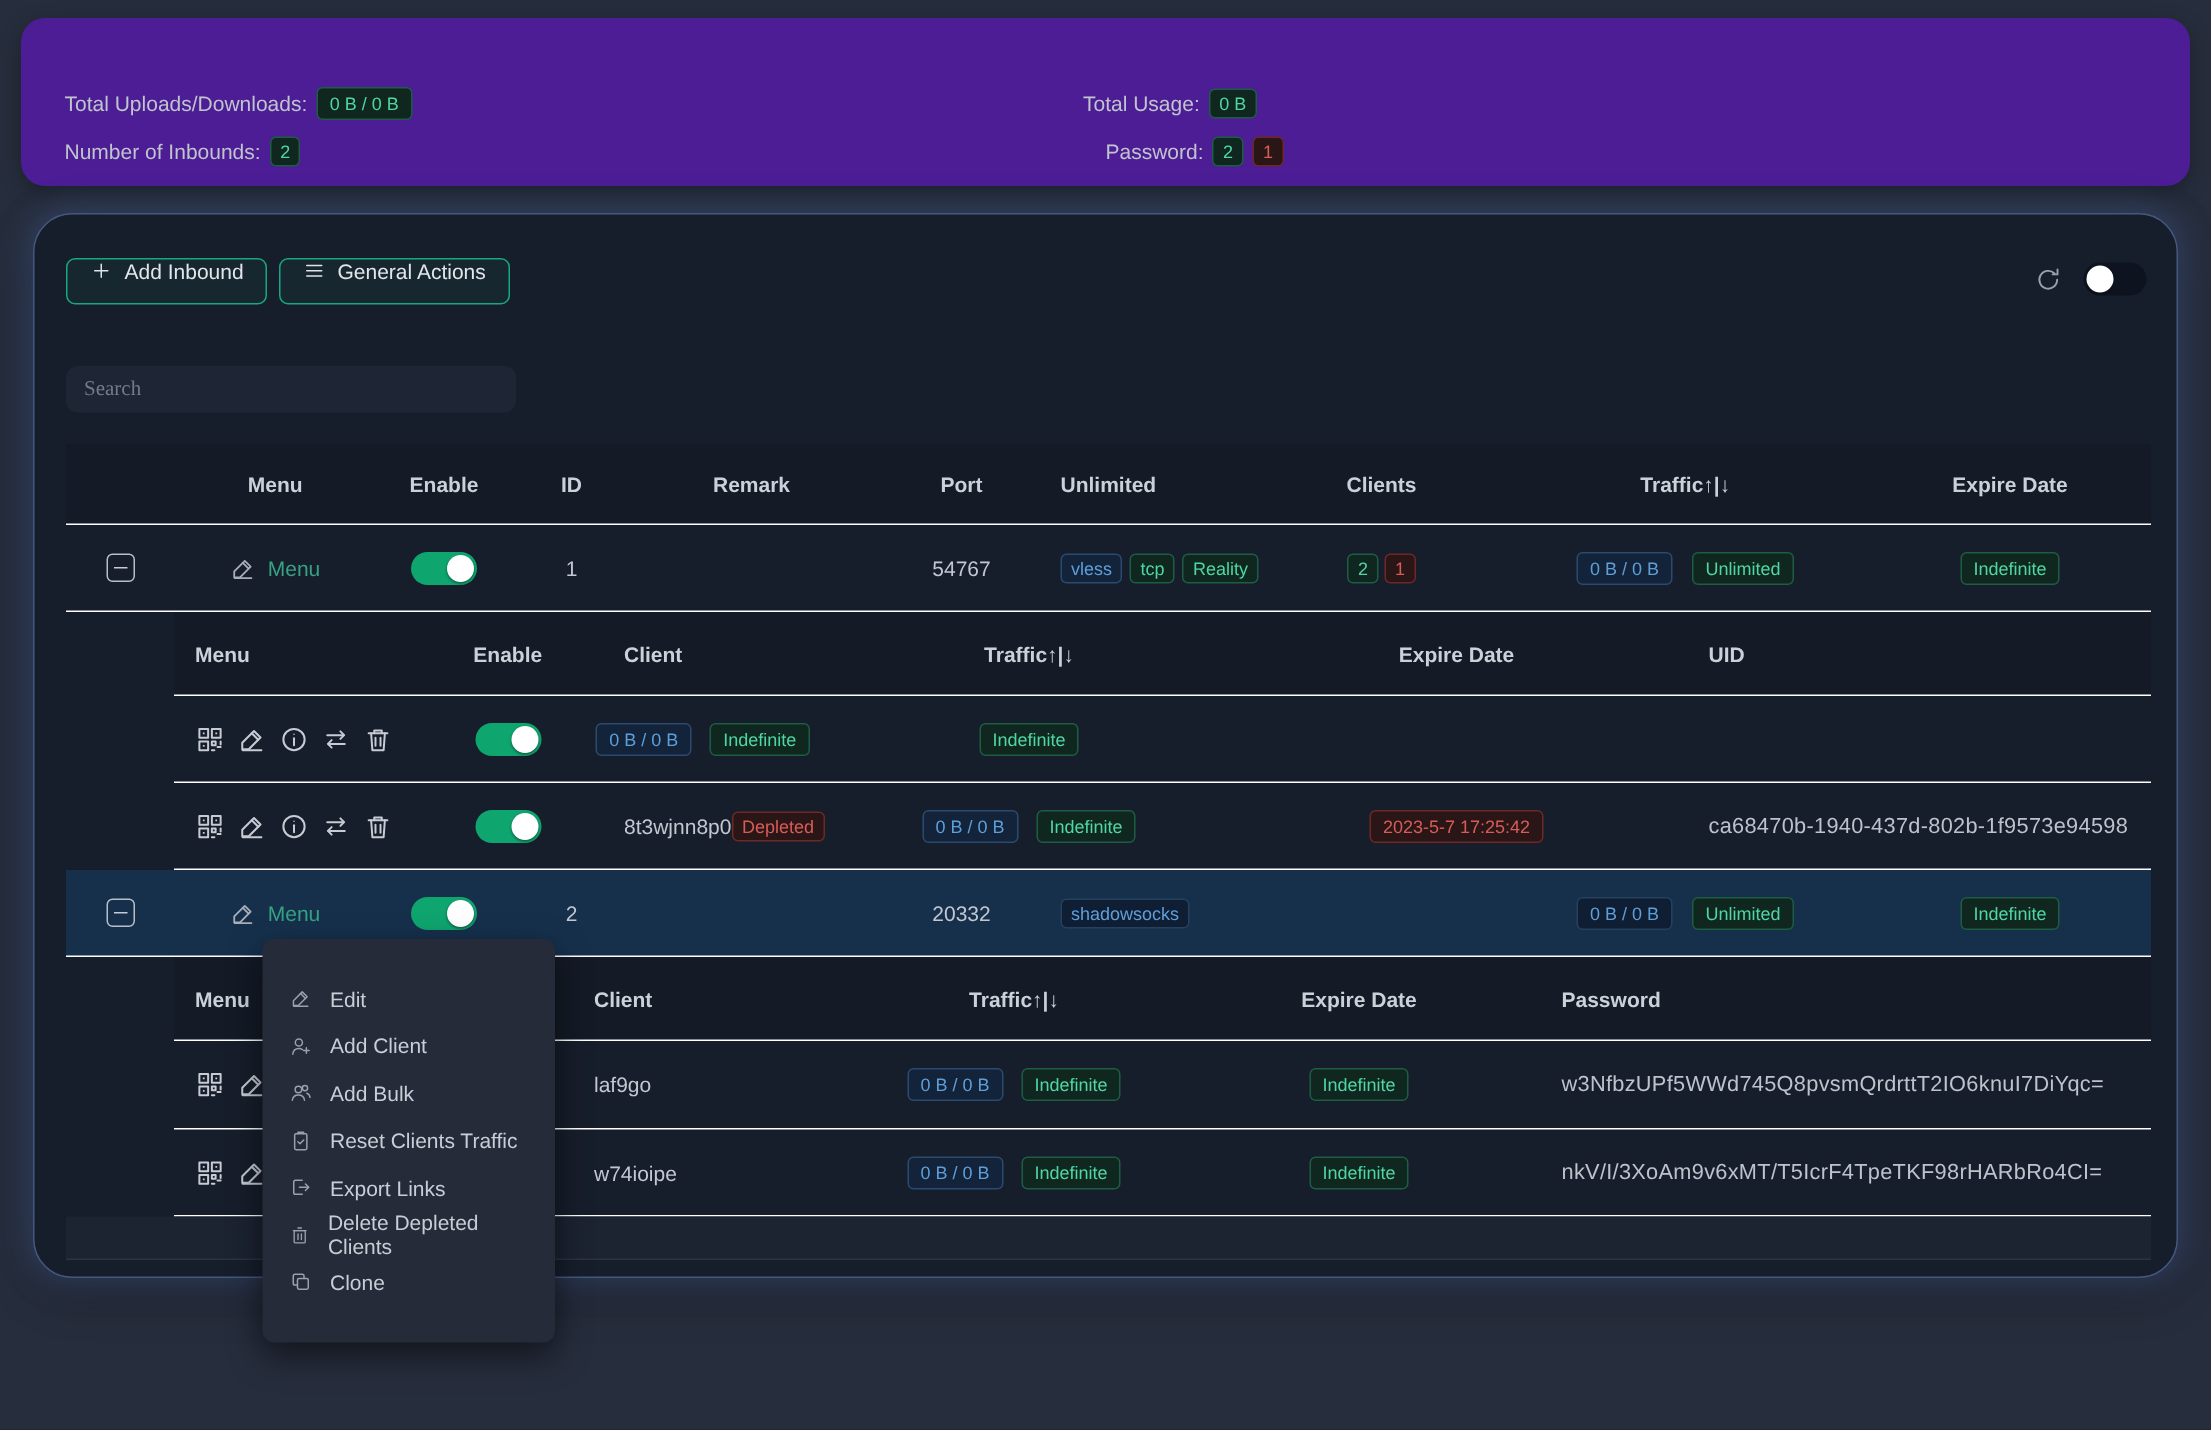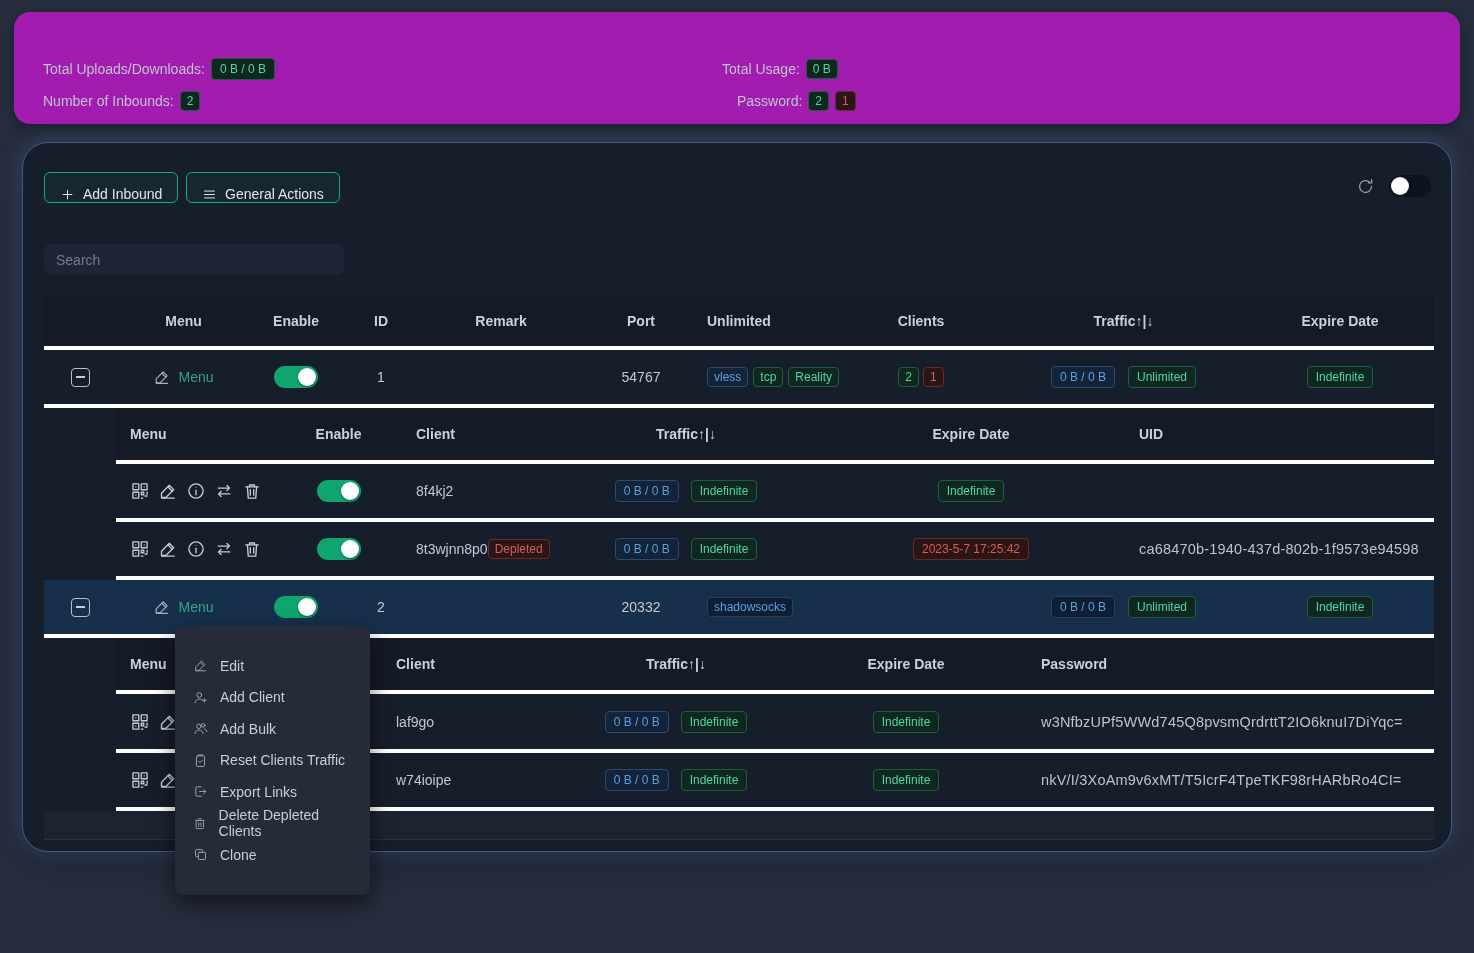--- a/index.html
+++ b/index.html
@@ -10,21 +10,21 @@
     font-family:"Liberation Sans", sans-serif;
     color:#c2c7d0; font-size:14px;
   }
   .ic { width:20px; height:20px; stroke:currentColor; fill:none;
         stroke-width:1.6; stroke-linecap:round; stroke-linejoin:round; display:block; }
   .ic.sm { width:15px; height:15px; }
 
   
   .stats-card {
     position:absolute; left:14px; top:12px; right:14px; height:112px;
-    background:#a21caf; border-radius:16px;
+    background:#4c1d95; border-radius:16px;
     box-shadow:0 4px 14px rgba(0,0,0,.28);
   }
   .stat-row { position:absolute; display:flex; align-items:center; gap:6px; height:22px; }
   .stat-label { color:#bfc4cd; }
 
   
   .tag { display:inline-flex; align-items:center; height:22px; padding:0 8px;
          border-radius:4px; font-size:12px; border:1px solid; white-space:nowrap; }
   .tag-green { color:#4fd6a4; border-color:#1e5c45; background:#0f271f; }
   .tag-blue  { color:#5d9fdb; border-color:#2a4a70; background:#13233a; }
@@ -32,48 +32,48 @@
   .tag-sm    { height:20px; padding:0 6px; }
 
   
   .main-card {
     position:absolute; left:22px; top:142px; width:1430px; height:710px;
     background:#171e2b; border-radius:26px;
     border:1px solid #44587f;
     box-shadow:0 0 22px 3px rgba(95,130,210,.30), 0 10px 30px rgba(0,0,0,.35);
   }
   .toolbar-btn {
-    position:absolute; top:29px; height:31px; display:flex; align-items:flex-end; gap:8px;
+    position:absolute; top:29px; height:31px; display:flex; align-items:flex-start; gap:8px;
     padding:0 15px; border:1px solid #16a97e; border-radius:6px;
     background:rgba(22,169,126,.07); color:#e2e5ea; font-size:14px; cursor:pointer;
   }
   .toolbar-btn .ic { width:15px; height:15px; color:#dfe3e8; }
   .toolbar-right { position:absolute; top:32px; right:20px; display:flex; align-items:center; gap:14px; }
   .reload { color:#99a1ae; width:19px; height:19px; }
 
   .switch { position:relative; width:44px; height:22px; border-radius:11px; background:#0fa56f; cursor:pointer; flex:none; }
   .switch .knob { position:absolute; top:2px; right:2px; width:18px; height:18px; border-radius:50%;
                   background:#fff; box-shadow:0 1px 2px rgba(0,0,0,.45); }
   .switch.off { background:#0d1420; width:42px; }
   .switch.off .knob { left:2px; right:auto; }
 
   .search {
     position:absolute; left:21px; top:101px; width:300px; height:31px;
     background:#1e2635; border:none; border-radius:8px; outline:none;
-    color:#7dd3fc; font-size:14px; padding:0 12px; font-family:Liberation Sans, sans-serif;
+    color:#7dd3fc; font-size:14px; padding:0 12px; font-family:Liberation Serif, serif;
   }
   .search::placeholder { color:#737b8a; }
 
   
   .table { position:absolute; left:21px; top:153px; width:1390px; }
   .grid-main { display:grid; grid-template-columns:72px 135px 90px 80px 160px 120px 140px 160px 245px 188px; }
   .grid-sub1 { display:grid; grid-template-columns:185px 75px 185px 250px 320px 303px; margin-left:72px; }
   .grid-sub2 { display:grid; grid-template-columns:185px 75px 185px 230px 230px 413px; margin-left:72px; }
   .thead { background:#141a26; font-weight:bold; color:#ccd1d9; }
-  .row   { border-bottom:4px solid #ffffff; }
+  .row   { border-bottom:1px solid #ffffff; }
   .h54{height:54px} .h56{height:56px} .h58{height:58px} .h59{height:59px}
   .c { display:flex; align-items:center; justify-content:center; gap:6px; overflow:hidden; }
   .c.left { justify-content:flex-start; }
   .pl6{padding-left:6px} .pl8{padding-left:8px} .pl14{padding-left:14px} .pl20{padding-left:20px} .pl40{padding-left:40px}
   .selected { background:#16304c; }
   .selected .tag-blue { background:#0f1e33; border-color:#24415f; }
   .table-footer { height:29px; background:#1c2331; border-bottom:1px solid #2a3343; }
 
   .expand-btn { width:19px; height:19px; border:1px solid #b9bfc9; border-radius:4px;
                 display:flex; align-items:center; justify-content:center; color:#c6cbd4;
@@ -303,21 +303,20 @@
           </svg>
         <svg class="ic">
             <use href="#i-trash"></use>
           </svg>
       </div>
       <div class="c">
           <span class="switch">
             <span class="knob"></span>
           </span>
         </div>
-      <div class="c left pl40">8f4kj2</div>
       <div class="c" style="gap:12px">
         <span class="tag tag-blue">0 B / 0 B</span>
         <span class="tag tag-green">Indefinite</span>
       </div>
       <div class="c">
           <span class="tag tag-green">Indefinite</span>
         </div>
     </div>
 
     <div class="grid-sub1 row h58">

